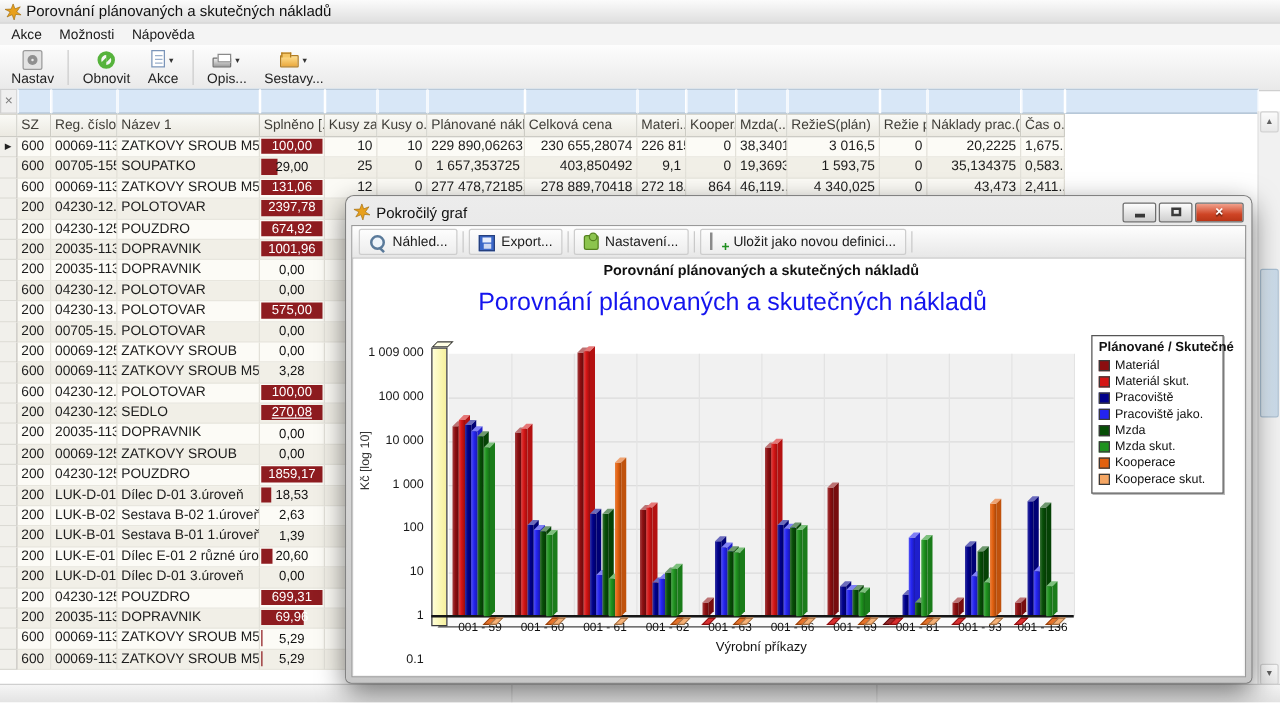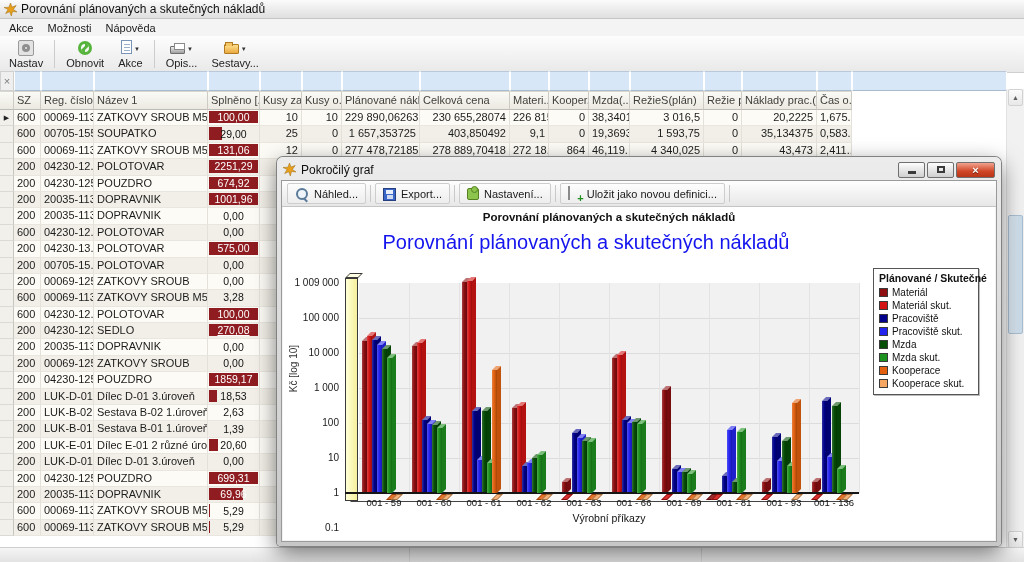--- a/index.html
+++ b/index.html
@@ -283,21 +283,21 @@
       <div class="cell" style="width: 75px; text-align: right;">43,473</div>
       <div class="cell" style="width: 35px; text-align: left;">2,411...</div>
     </div>
     <div class="row even">
       <div class="cell sel" style="width: 14px;"></div>
       <div class="cell" style="width: 27px;">200</div>
       <div class="cell" style="width: 53px;">04230-12...</div>
       <div class="cell" style="width: 114px;">POLOTOVAR</div>
       <div class="cell prog" style="width: 52px;">
         <div class="pbar" style="width: calc(100% - 2px);"></div>
-        <div class="ptext" style="color: rgb(255, 255, 255);">2251,29</div>
+        <div class="ptext" style="color: rgb(255, 255, 255);">2397,78</div>
       </div>
       <div class="cell" style="width: 42px; text-align: right;"></div>
       <div class="cell" style="width: 40px; text-align: right;"></div>
       <div class="cell" style="width: 78px; text-align: right;"></div>
       <div class="cell" style="width: 90px; text-align: right;"></div>
       <div class="cell" style="width: 39px; text-align: right;"></div>
       <div class="cell" style="width: 40px; text-align: right;"></div>
       <div class="cell" style="width: 41px; text-align: left;"></div>
       <div class="cell" style="width: 74px; text-align: right;"></div>
       <div class="cell" style="width: 38px; text-align: right;"></div>
@@ -1085,21 +1085,21 @@
             <div class="litem">
               <span class="lsw" style="background: rgb(212, 20, 20);"></span>
               <span class="ltx">Materiál skut.</span>
             </div>
             <div class="litem">
               <span class="lsw" style="background: rgb(0, 0, 139);"></span>
               <span class="ltx">Pracoviště</span>
             </div>
             <div class="litem">
               <span class="lsw" style="background: rgb(36, 36, 240);"></span>
-              <span class="ltx">Pracoviště skut.</span>
+              <span class="ltx">Pracoviště jako.</span>
             </div>
             <div class="litem">
               <span class="lsw" style="background: rgb(6, 78, 6);"></span>
               <span class="ltx">Mzda</span>
             </div>
             <div class="litem">
               <span class="lsw" style="background: rgb(30, 146, 30);"></span>
               <span class="ltx">Mzda skut.</span>
             </div>
             <div class="litem">

